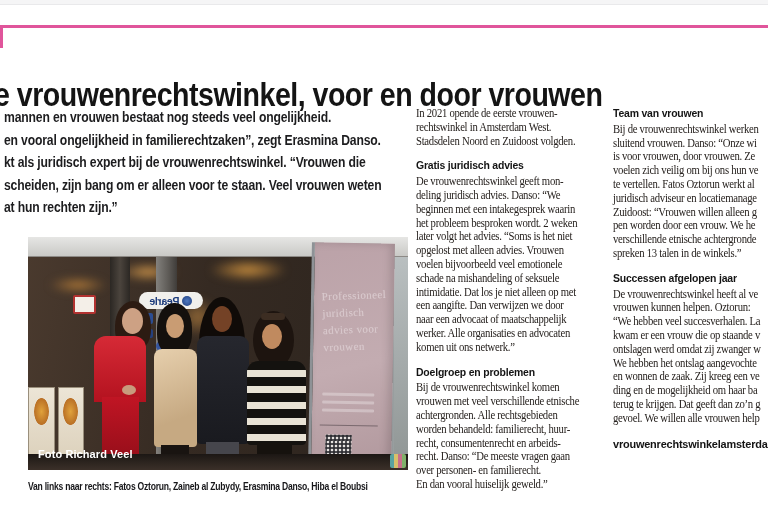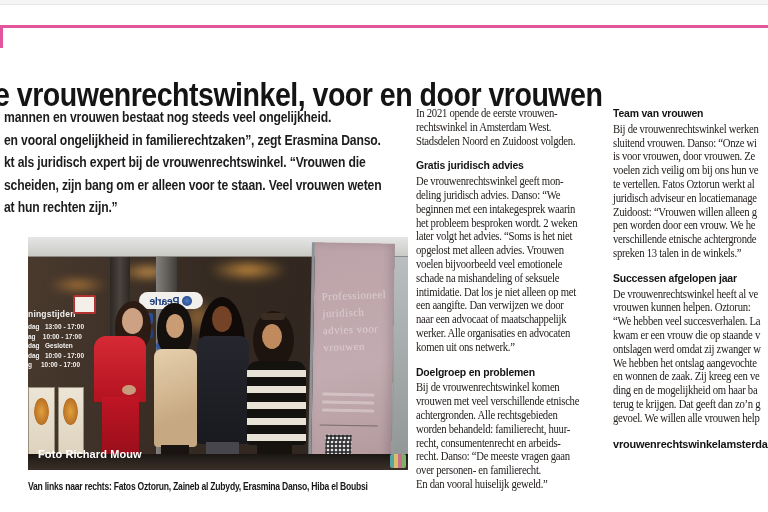--- a/index.html
+++ b/index.html
@@ -212,30 +212,20 @@
   <div class="glow g1"></div>
   <div class="glow g2"></div>
   <div class="glow g3"></div>
   <div class="glow g4"></div>
   <div class="doorframe"></div>
   <div class="pillar"></div>
   <div class="right-frame"></div>
   <div class="right-wall"></div>
   <div class="awning"></div>
 
-  <div class="opening-sign">
-    <div class="sign-title">ningstijden</div>
-    <div>
-        <div class="tl">dag   13:00 - 17:00</div>
-        <div class="tl">ag    10:00 - 17:00</div>
-        <div class="tl">dag   Gesloten</div>
-        <div class="tl">dag   10:00 - 17:00</div>
-        <div class="tl">g     10:00 - 17:00</div>
-      </div>
-  </div>
 
   <div class="sticker-red"></div>
   <div class="pearle">
     <span class="dot"></span>
     <span class="txt">Pearle</span>
   </div>
   <div class="badge-blue badge-b1"></div>
   <div class="badge-blue badge-b2"></div>
   <div class="badge-blue badge-b3"></div>
 
@@ -282,16 +272,16 @@
   <div class="person">
     <div class="hair4"></div>
     <div class="band4"></div>
     <div class="face4"></div>
     <div class="sweater4"></div>
     <div class="pants4"></div>
   </div>
 
   <div class="floor"></div>
   <div class="corner-books"></div>
-  <div class="photo-credit">Foto Richard Mouw</div>
+  <div class="photo-credit">Foto Richard Veel</div>
 </div>
 
 <div class="caption">Van links naar rechts: Fatos Oztorun, Zaineb al Zubydy, Erasmina Danso, Hiba el Boubsi</div>
 
 </body></html>

